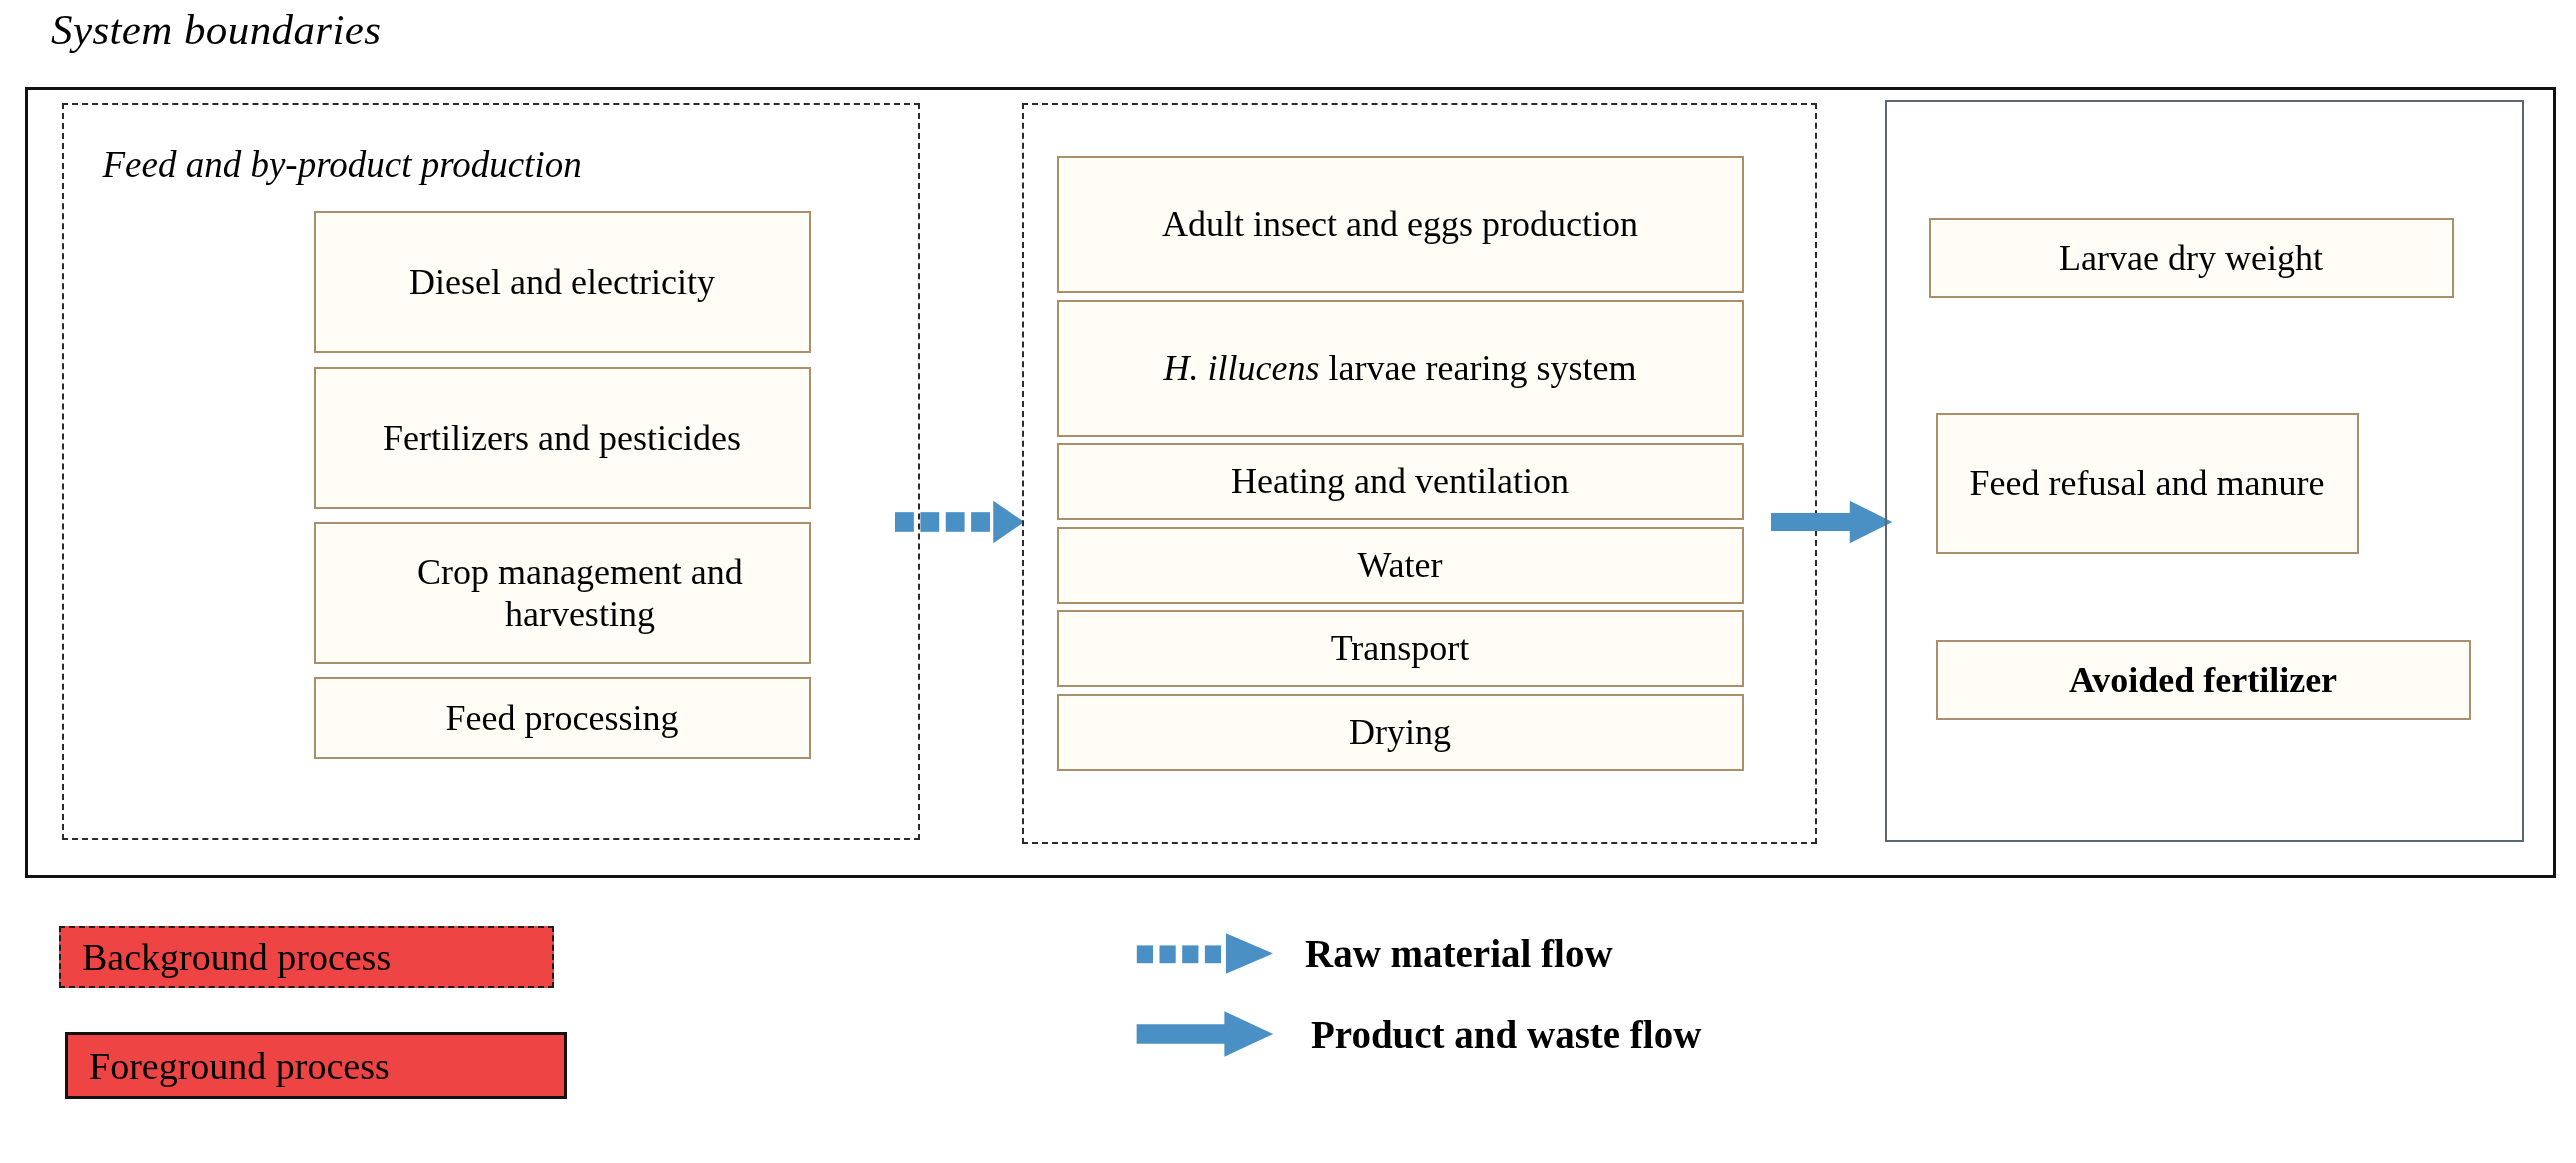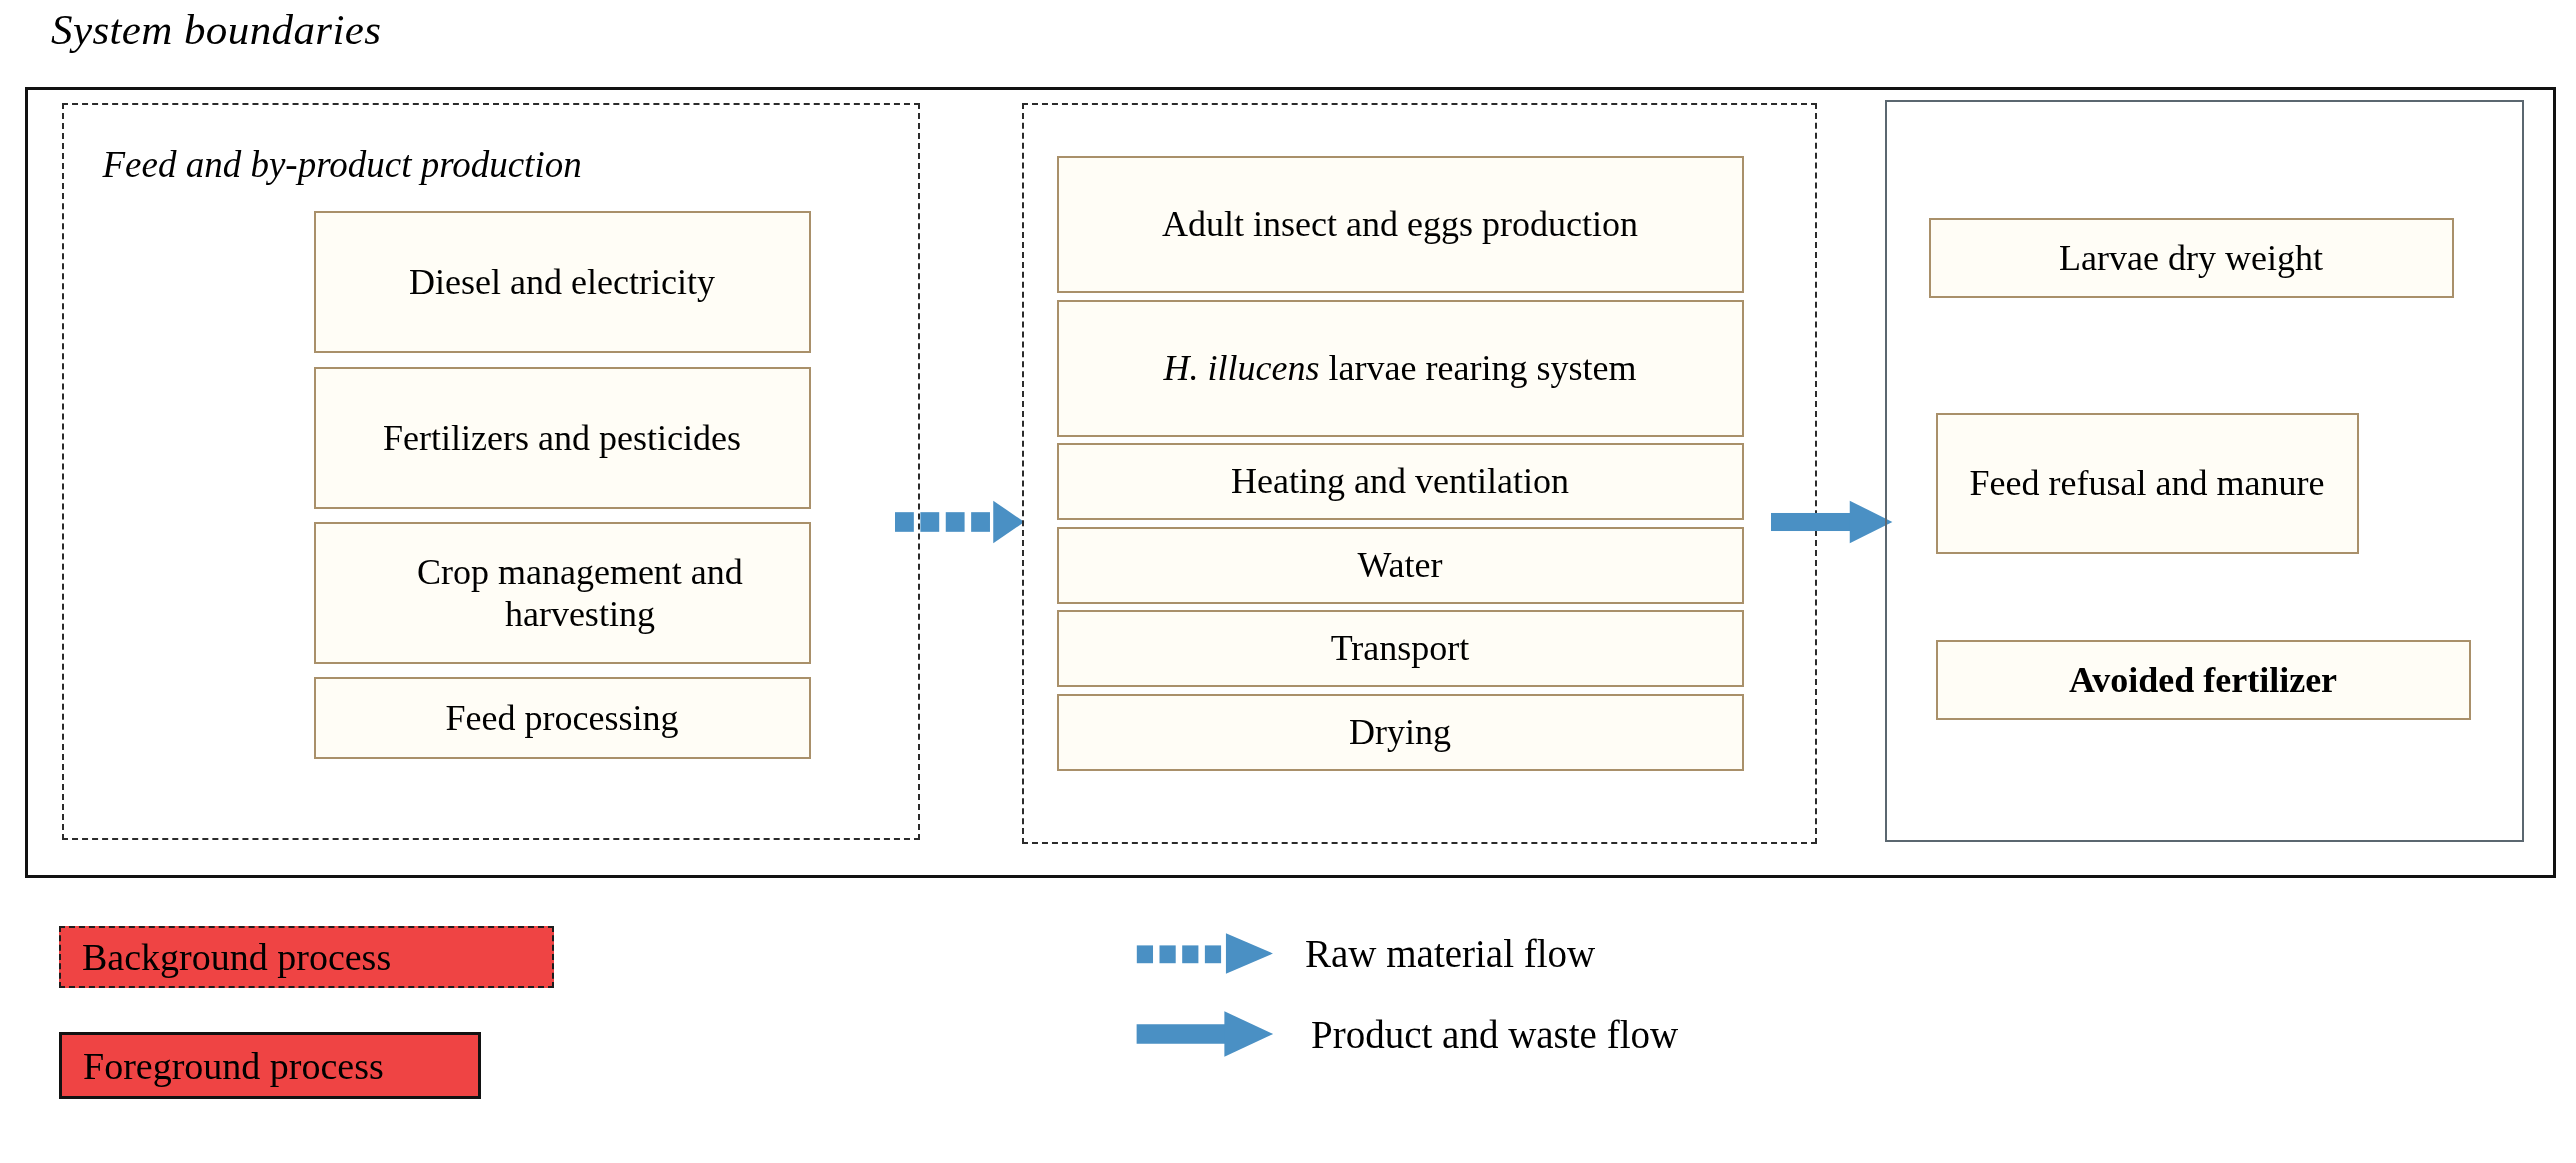--- a/index.html
+++ b/index.html
@@ -126,28 +126,29 @@
     align-items: center;
     padding-left: 21px;
     font-size: 38px;
     background: #ef4444;
   }
   #legend-background-process {
     left: 59px; top: 35px; width: 495px; height: 62px;
     border: 2.5px dashed #1d1d1d;
   }
   #legend-foreground-process {
-    left: 59px; top: 141px; width: 422px; height: 67px;
+    left: 65px; top: 141px; width: 502px; height: 67px;
     border: 3.3px solid #121212;
   }
 
   .legend-flow-row {
     position: absolute;
     display: flex;
     align-items: center;
+    font-weight: bold;
   }
   #legend-row-raw-material  { left: 1136px; top: 39px; }
   #legend-row-product-waste { left: 1136px; top: 117px; gap: 6px; }
 
   .legend-flow-label {
     font-size: 39px;
     margin-left: 28px;
     white-space: nowrap;
   }
 </style>

